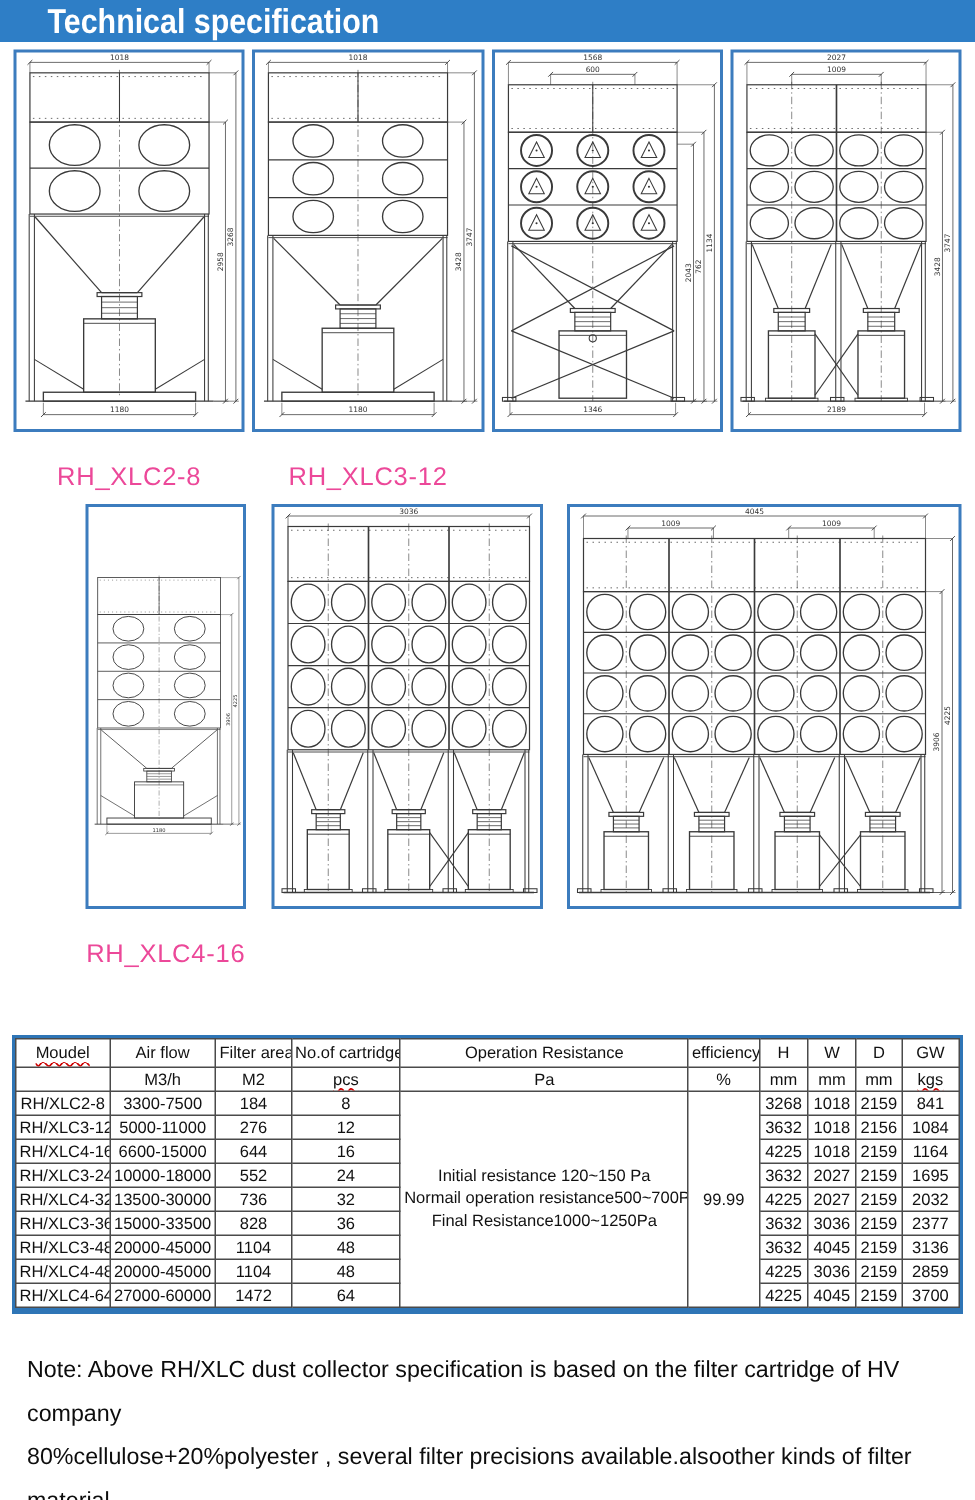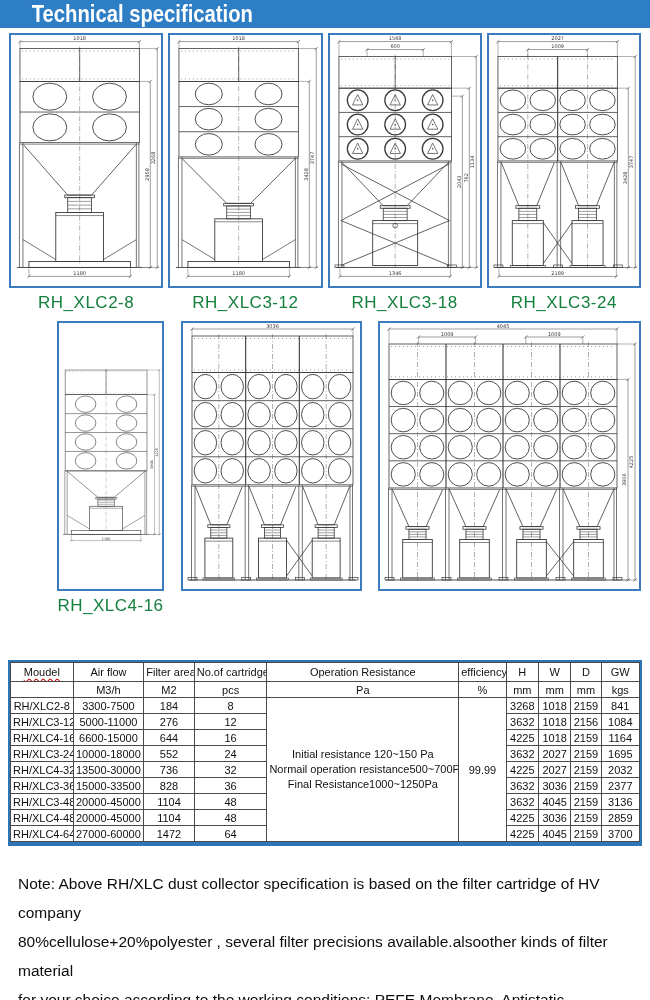--- a/index.html
+++ b/index.html
@@ -21,21 +21,21 @@
   }
   .row{display:flex; padding:0 9px;}
   .row1{margin-top:5px; gap:5px;}
   .row1 .panel{flex:1;}
   .row2{margin-top:8px; justify-content:space-between;}
   .panel-frame{border:2px solid var(--pborder); background:#fff;}
   .row1 .panel-frame{height:255px;}
   .row2 .panel-frame{height:270px;}
   .panel-frame svg{display:block; width:100%; height:100%;}
   .panel-label{
-    text-align:center; font-size:17px; color:#15803d; margin-top:5px;
+    text-align:center; font-size:17px; color:#ec4899; margin-top:20px;
     letter-spacing:.5px;
   }
   .p5{width:155px;padding-left:48px;} .p6{width:181px;} .p7{width:263px;}
   
   .dw{stroke:var(--ink); fill:none;}
   .dimt{font-family:"DejaVu Sans",sans-serif; font-size:5px; fill:#333;}
   
   .table-wrap{margin:44px 8px 0 8px; border:2px solid var(--tborder); border-bottom-width:4px;}
   table{border-collapse:collapse; width:100%; table-layout:fixed;}
   td,th{
@@ -274,21 +274,20 @@
           <line x1="125" y1="233" x2="149" y2="233" class="dw" stroke-width="0.4"></line>
           <text x="145.2" y="127" class="dimt" text-anchor="middle" font-size="4.6" transform="rotate(-90 145.2 127)">1134</text>
           <line x1="10" y1="242" x2="121" y2="242" class="dw" stroke-width="0.5"></line>
           <line x1="8.4" y1="243.6" x2="11.6" y2="240.4" class="dw" stroke-width="0.6"></line>
           <line x1="119.4" y1="243.6" x2="122.6" y2="240.4" class="dw" stroke-width="0.6"></line>
           <line x1="10" y1="234" x2="10" y2="242" class="dw" stroke-width="0.4"></line>
           <line x1="121" y1="234" x2="121" y2="242" class="dw" stroke-width="0.4"></line>
           <text x="65.5" y="240.5" class="dimt" text-anchor="middle">1346</text>
         </svg>
       </div>
-    <div class="panel-label">RH_XLC3-18</div>
   </div>
   <div class="panel">
     <div class="panel-frame">
         <svg viewBox="0 0 151 251">
           <rect x="9" y="21" width="120" height="31.799999999999997" class="dw" stroke-width="0.8"></rect>
           <line x1="11" y1="23.5" x2="127" y2="23.5" class="dw" stroke-width="0.5" stroke-dasharray="1,3"></line>
           <line x1="11" y1="50.3" x2="127" y2="50.3" class="dw" stroke-width="0.5" stroke-dasharray="1,3"></line>
           <line x1="69" y1="21" x2="69" y2="125.94" class="dw" stroke-width="1.1"></line>
           <rect x="9" y="52.8" width="120" height="73.14" class="dw" stroke-width="0.8"></rect>
           <line x1="9" y1="77.17999999999999" x2="129" y2="77.17999999999999" class="dw" stroke-width="0.8"></line>
@@ -367,21 +366,20 @@
           <line x1="132" y1="233" x2="149" y2="233" class="dw" stroke-width="0.4"></line>
           <text x="145.2" y="127" class="dimt" text-anchor="middle" font-size="4.6" transform="rotate(-90 145.2 127)">3747</text>
           <line x1="10" y1="242" x2="128" y2="242" class="dw" stroke-width="0.5"></line>
           <line x1="8.4" y1="243.6" x2="11.6" y2="240.4" class="dw" stroke-width="0.6"></line>
           <line x1="126.4" y1="243.6" x2="129.6" y2="240.4" class="dw" stroke-width="0.6"></line>
           <line x1="10" y1="234" x2="10" y2="242" class="dw" stroke-width="0.4"></line>
           <line x1="128" y1="234" x2="128" y2="242" class="dw" stroke-width="0.4"></line>
           <text x="69" y="240.5" class="dimt" text-anchor="middle">2189</text>
         </svg>
       </div>
-    <div class="panel-label">RH_XLC3-24</div>
   </div>
 </div>
 
 <div class="row row2">
   <div class="panel p5">
     <div class="panel-frame">
         <svg viewBox="0 0 151 266">
           <rect x="9" y="7" width="120" height="36.15" class="dw" stroke-width="0.8"></rect>
           <line x1="11" y1="9.5" x2="127" y2="9.5" class="dw" stroke-width="0.5" stroke-dasharray="1,3"></line>
           <line x1="11" y1="40.65" x2="127" y2="40.65" class="dw" stroke-width="0.5" stroke-dasharray="1,3"></line>

